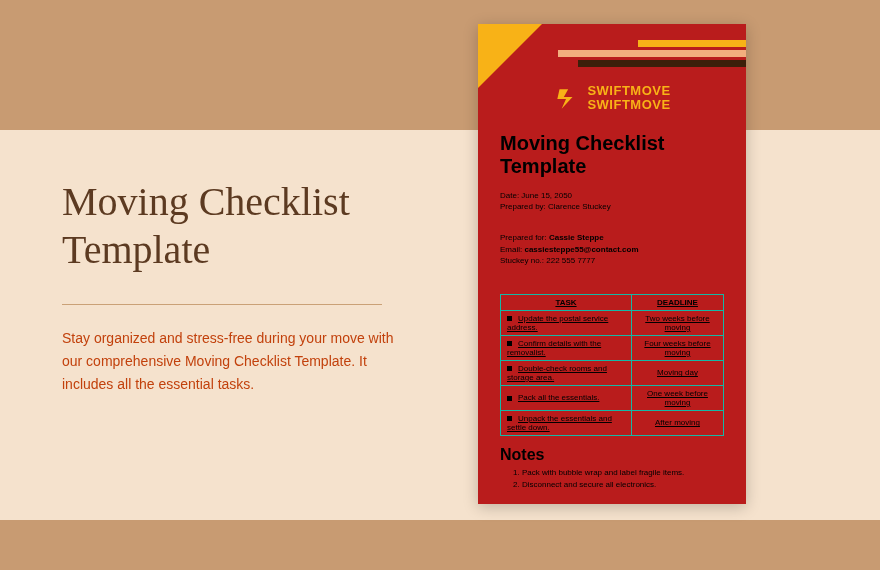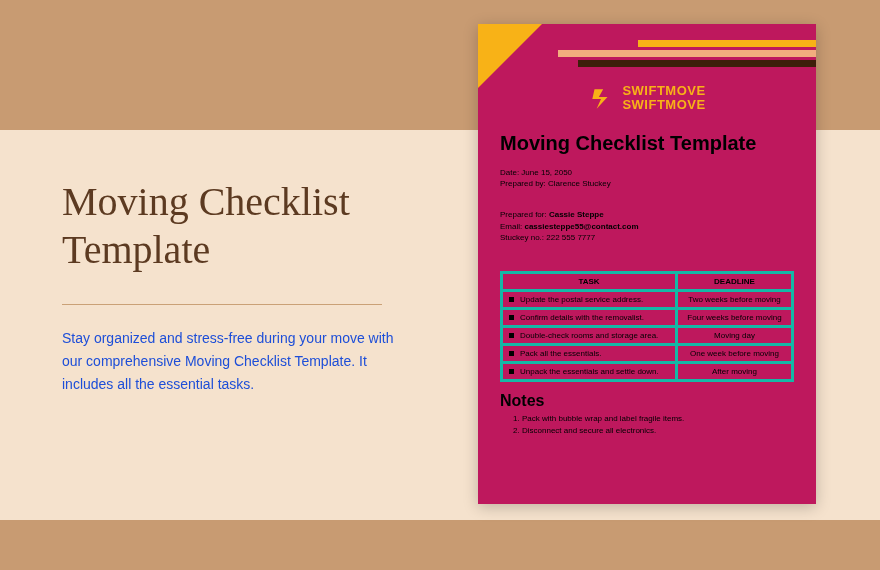--- a/index.html
+++ b/index.html
@@ -7,23 +7,23 @@
 
 .canvas { position: relative; width: 880px; height: 570px; }
 
 .band-top { position: absolute; top: 0; left: 0; width: 880px; height: 130px; background: #c89b72; }
 .band-mid { position: absolute; top: 130px; left: 0; width: 880px; height: 390px; background: #f5e2cd; }
 .band-bot { position: absolute; top: 520px; left: 0; width: 880px; height: 50px; background: #c89b72; }
 
 .left-block { position: absolute; top: 178px; left: 62px; width: 348px; }
 .title { font-size: 40px; color: #5c3a21; line-height: 1.2; font-weight: 400; }
 .divider { width: 320px; height: 1px; background: #caa177; margin: 30px 0 22px; }
-.desc { font-family: -apple-system, Helvetica, Arial, sans-serif; font-size: 14px; color: #1d4ed8; line-height: 1.65; }
+.desc { font-family: -apple-system, Helvetica, Arial, sans-serif; font-size: 14px; color: #c2410c; line-height: 1.65; }
 
-.doc { position: absolute; top: 24px; left: 478px; width: 338px; height: 480px; background: #be185d; box-shadow: 0 3px 14px rgba(0,0,0,0.22); overflow: hidden; font-family: Arial, Helvetica, sans-serif; color: #000; }
+.doc { position: absolute; top: 24px; left: 478px; width: 268px; height: 480px; background: #b91c1c; box-shadow: 0 3px 14px rgba(0,0,0,0.22); overflow: hidden; font-family: Arial, Helvetica, sans-serif; color: #000; }
 
 .corner { position: absolute; top: 0; left: 0; width: 0; height: 0; border-top: 64px solid #f8b217; border-right: 64px solid transparent; }
 
 .stripes { position: absolute; top: 16px; right: 0; left: 80px; }
 .stripe { height: 7px; margin-bottom: 3px; }
 .s1 { background: #f8b217; margin-left: 80px; }
 .s2 { background: #f2ae7e; margin-left: 0; }
 .s3 { background: #3d1f0a; margin-left: 20px; }
 
 .brand { position: absolute; top: 60px; left: 0; width: 100%; text-align: center; }
@@ -31,21 +31,21 @@
 .brand-icon { width: 26px; height: 26px; }
 .brand-text { font-size: 13px; font-weight: 800; color: #f8b217; line-height: 1.05; text-align: left; letter-spacing: 0.5px; }
 
 .doc-body { position: absolute; top: 108px; left: 22px; right: 22px; }
 .doc-title { font-size: 20px; font-weight: 800; margin-bottom: 12px; }
 .meta { font-size: 8px; line-height: 1.4; margin-bottom: 20px; }
 .meta strong { font-weight: 700; }
 .meta-block2 { margin-bottom: 28px; }
 
 .tbl { width: 100%; border-collapse: collapse; font-size: 8px; }
-.tbl th, .tbl td { border: 3px solid #14b8a6; padding: 3px 6px; }
+.tbl th, .tbl td { border: 1px solid #14b8a6; padding: 3px 6px; text-decoration: underline; }
 .tbl th { font-weight: 800; text-align: center; }
 .tbl td.tk { text-align: left; }
 .tbl td.dl { text-align: center; }
 .bullet { display: inline-block; width: 5px; height: 5px; background: #000; margin-right: 6px; vertical-align: middle; }
 
 .notes { margin-top: 10px; }
 .notes-h { font-size: 16px; font-weight: 800; margin-bottom: 3px; }
 .notes ol { font-size: 8px; padding-left: 22px; line-height: 1.5; }
 </style>
 </head>

